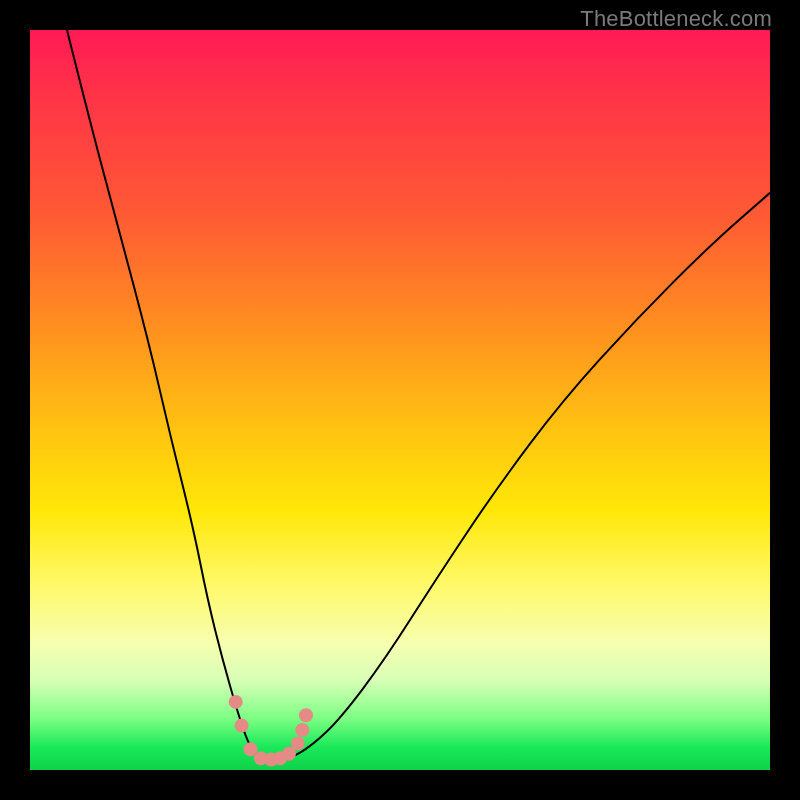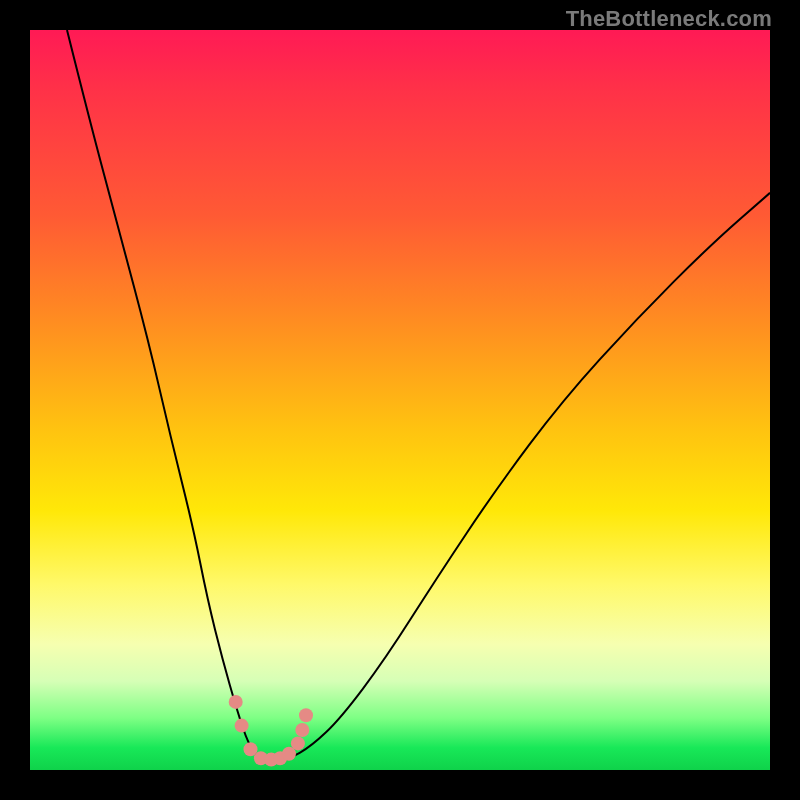--- a/index.html
+++ b/index.html
@@ -40,21 +40,21 @@
       #7dff84 93%,
       #18e858 97%,
       #0fd24a 100%
     );
   }
   .watermark {
     position: absolute;
     top: 6px;
     right: 28px;
     font-size: 22px;
-    font-weight: 700;
+    font-weight: 400;
     color: #7a7a7a;
     letter-spacing: 0.2px;
     user-select: none;
   }
   svg.curve {
     position: absolute;
     top: 0;
     left: 0;
     width: 740px;
     height: 740px;

